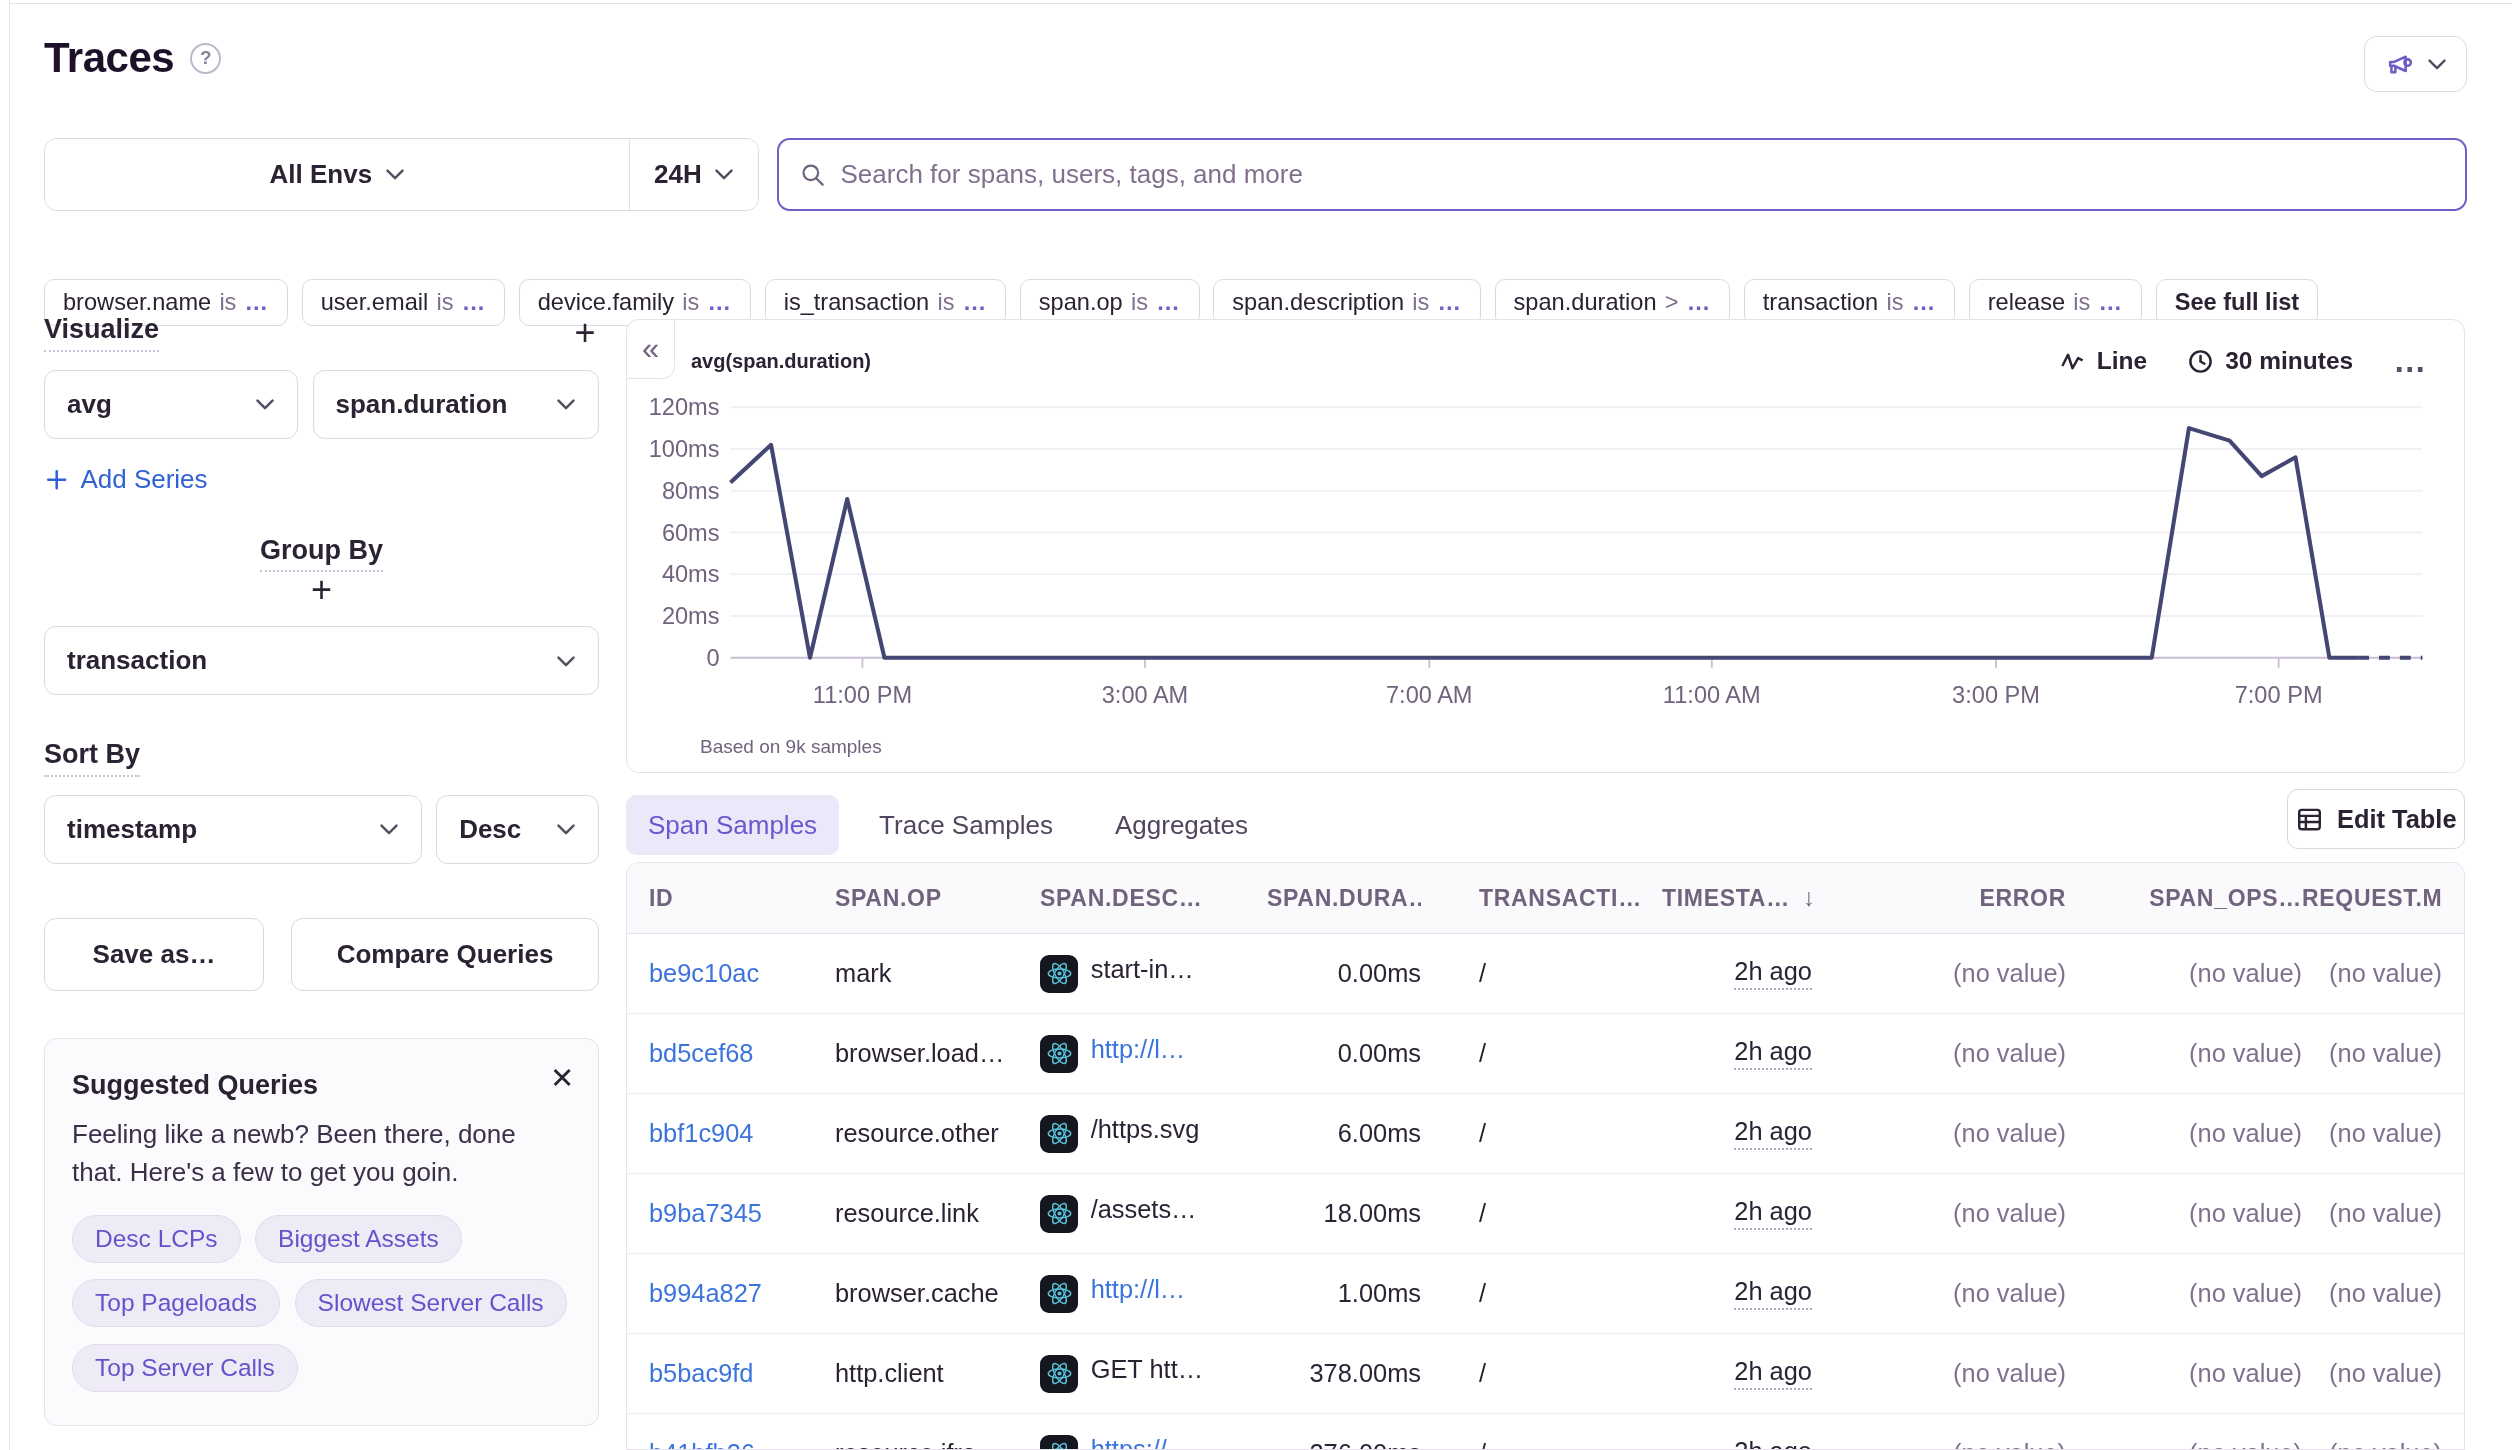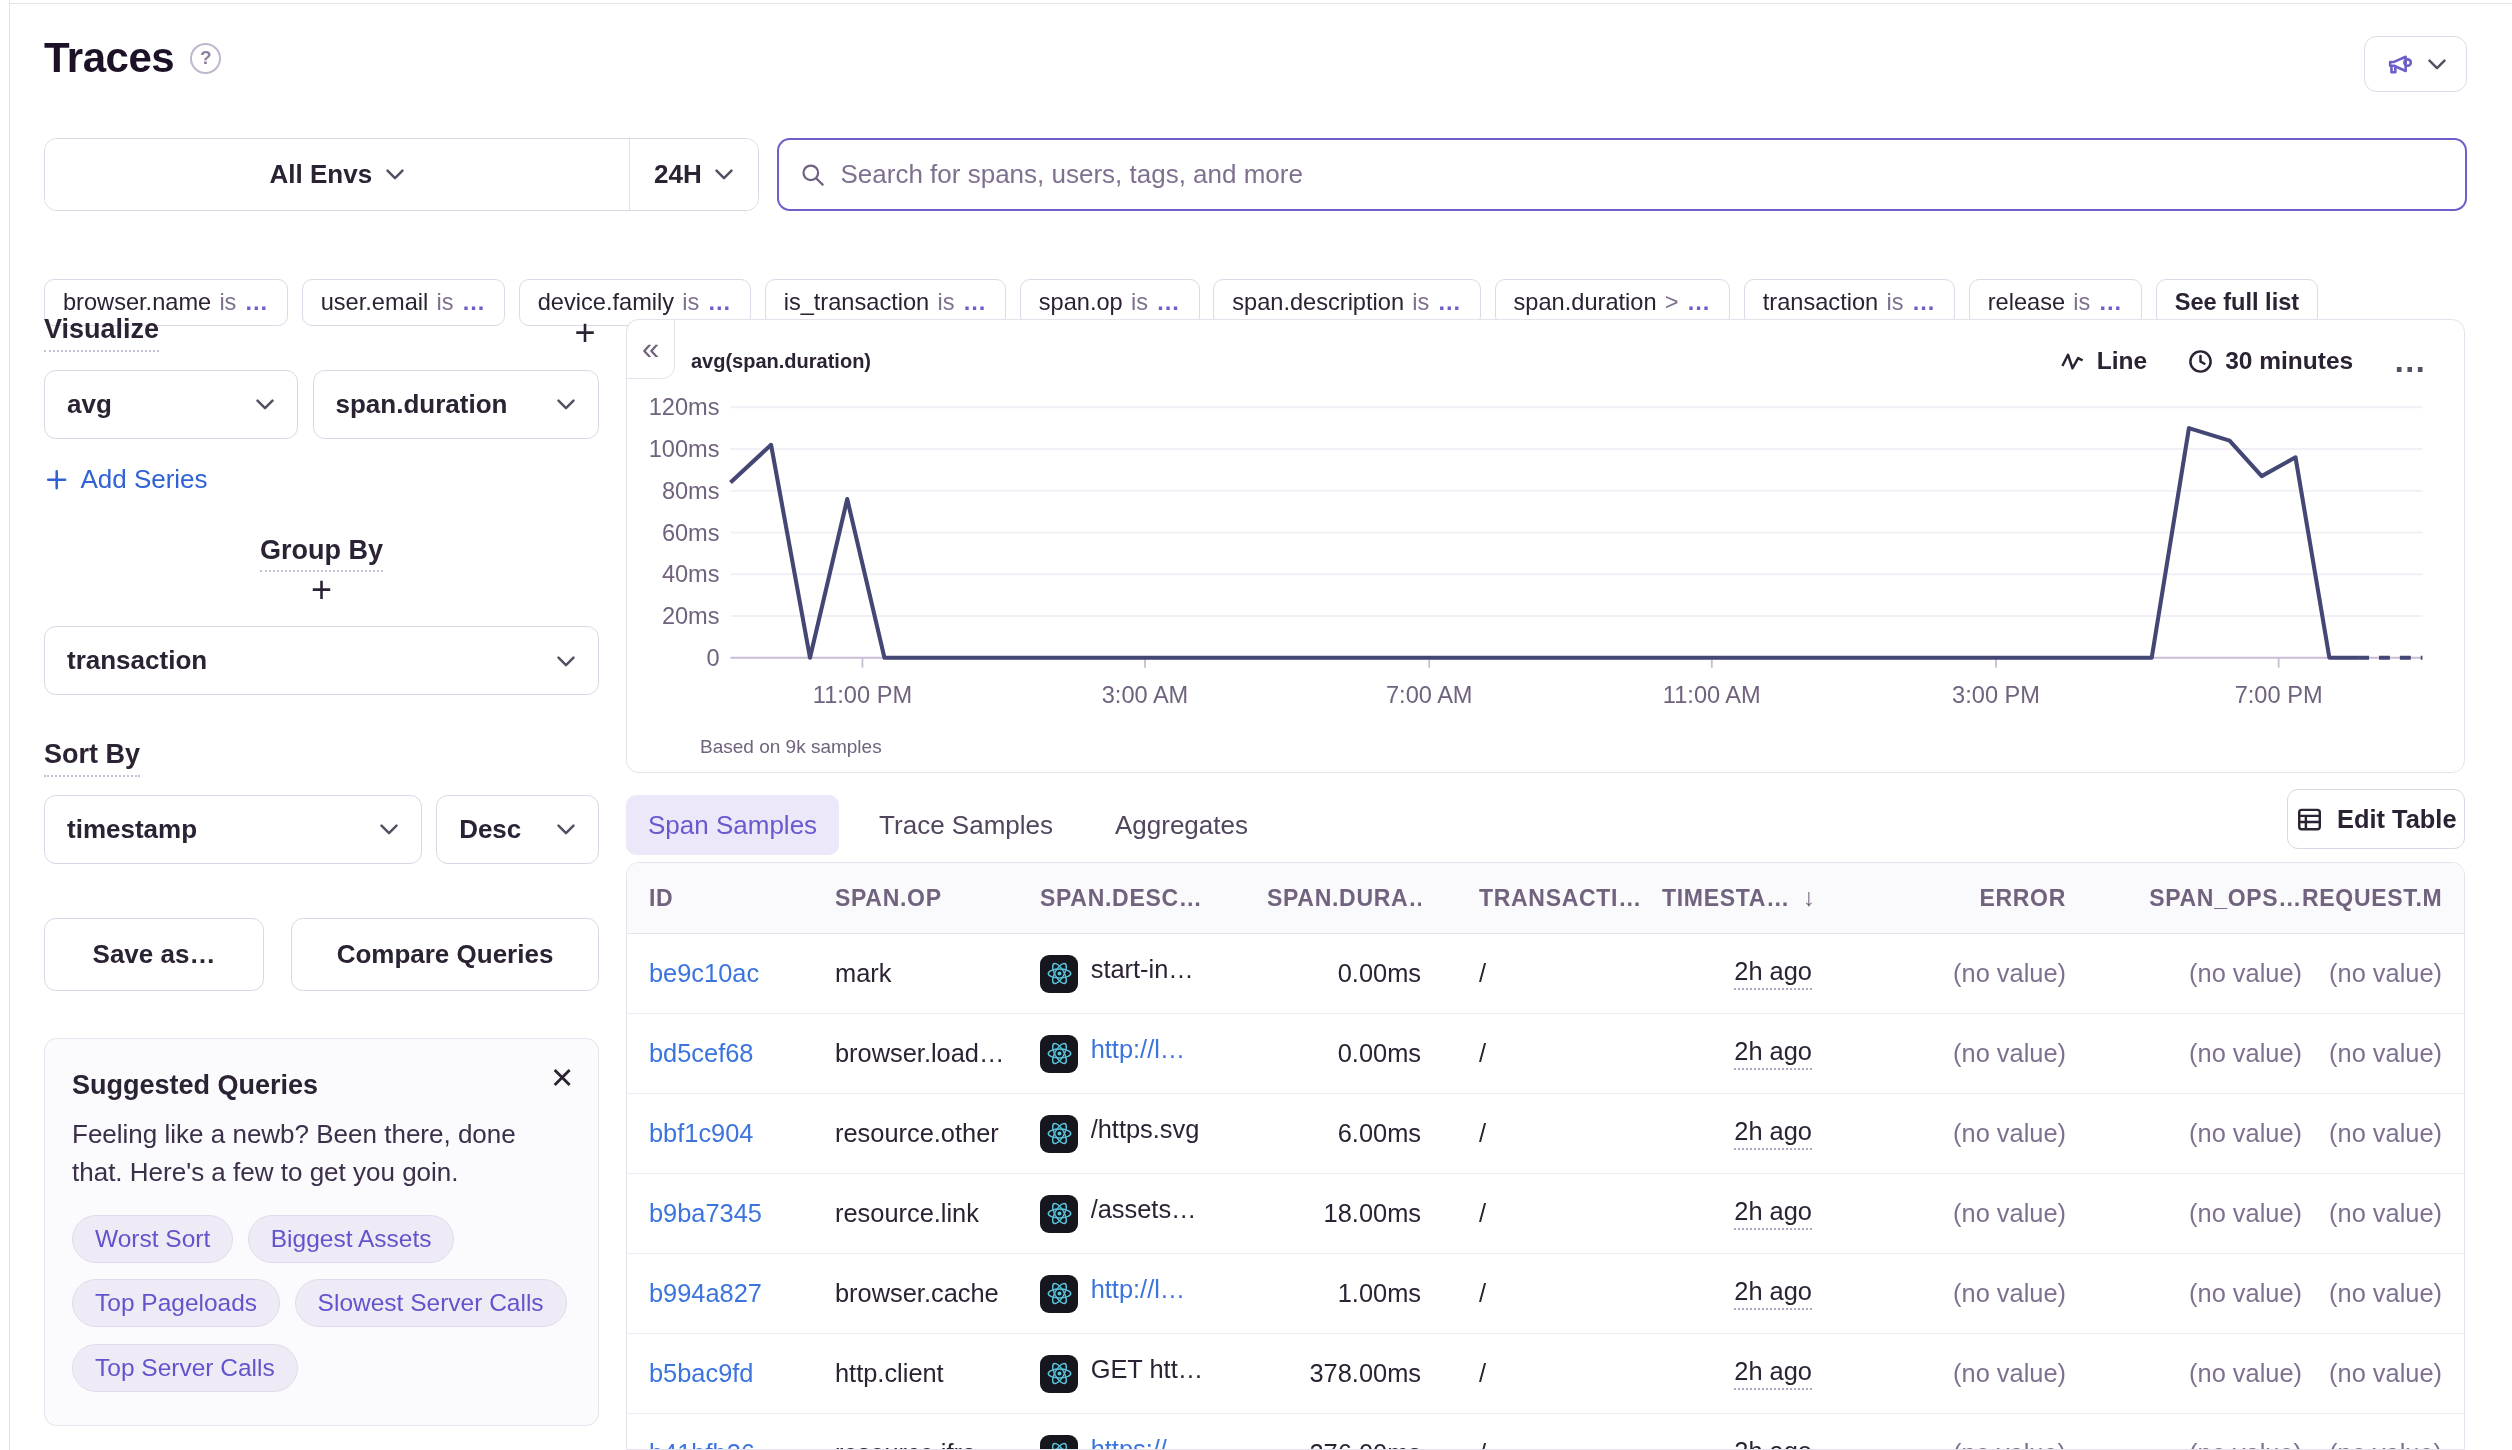--- a/index.html
+++ b/index.html
@@ -285,21 +285,21 @@
   <div class="side-actions">
     <button class="side-btn save">Save as…</button>
     <button class="side-btn compare">Compare Queries</button>
   </div>
 
   <div class="suggested">
     <div class="suggested-title">Suggested Queries</div>
     <button class="suggested-close">✕</button>
     <div class="suggested-desc">Feeling like a newb? Been there, done that. Here's a few to get you goin.</div>
     <div class="suggested-chips">
-        <button class="s-chip">Worst Sort</button>
+        <button class="s-chip">Desc LCPs</button>
         <button class="s-chip">Biggest Assets</button>
         <button class="s-chip">Top Pageloads</button>
         <button class="s-chip">Slowest Server Calls</button>
         <button class="s-chip">Top Server Calls</button>
       </div>
   </div>
 </div>
 
 <div class="chart-panel">
   <button class="collapse-tab">«</button>

